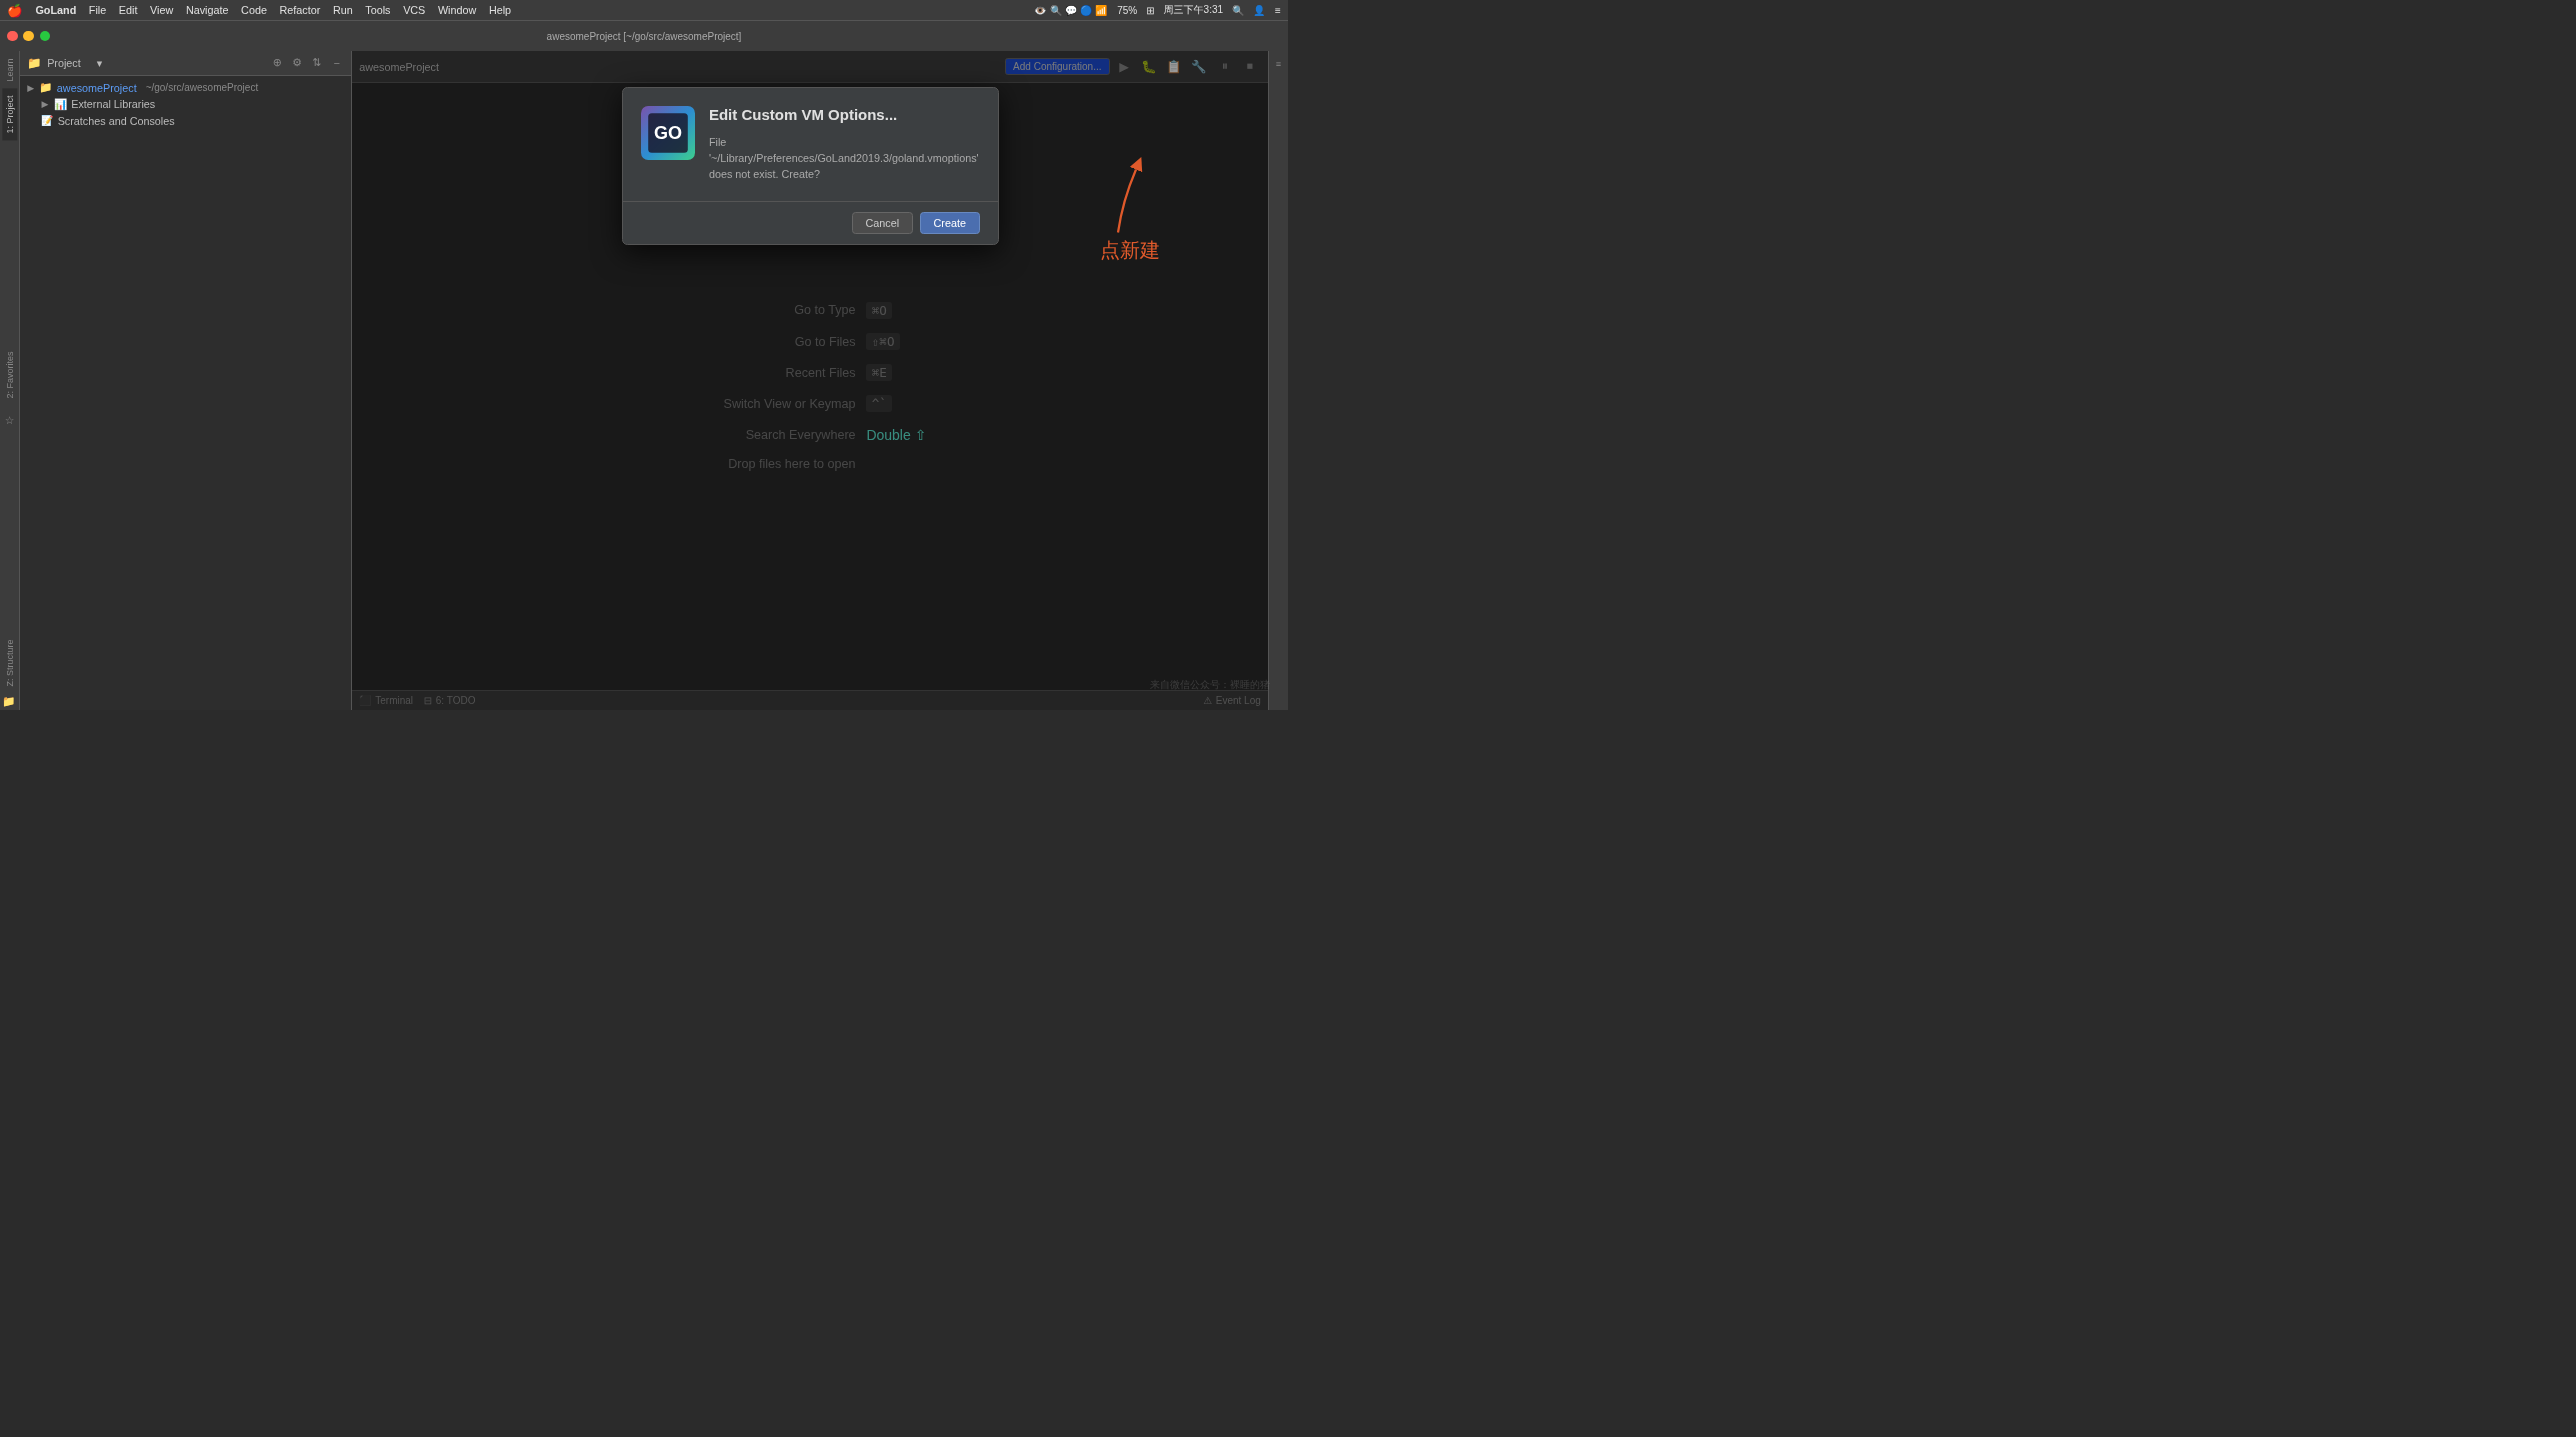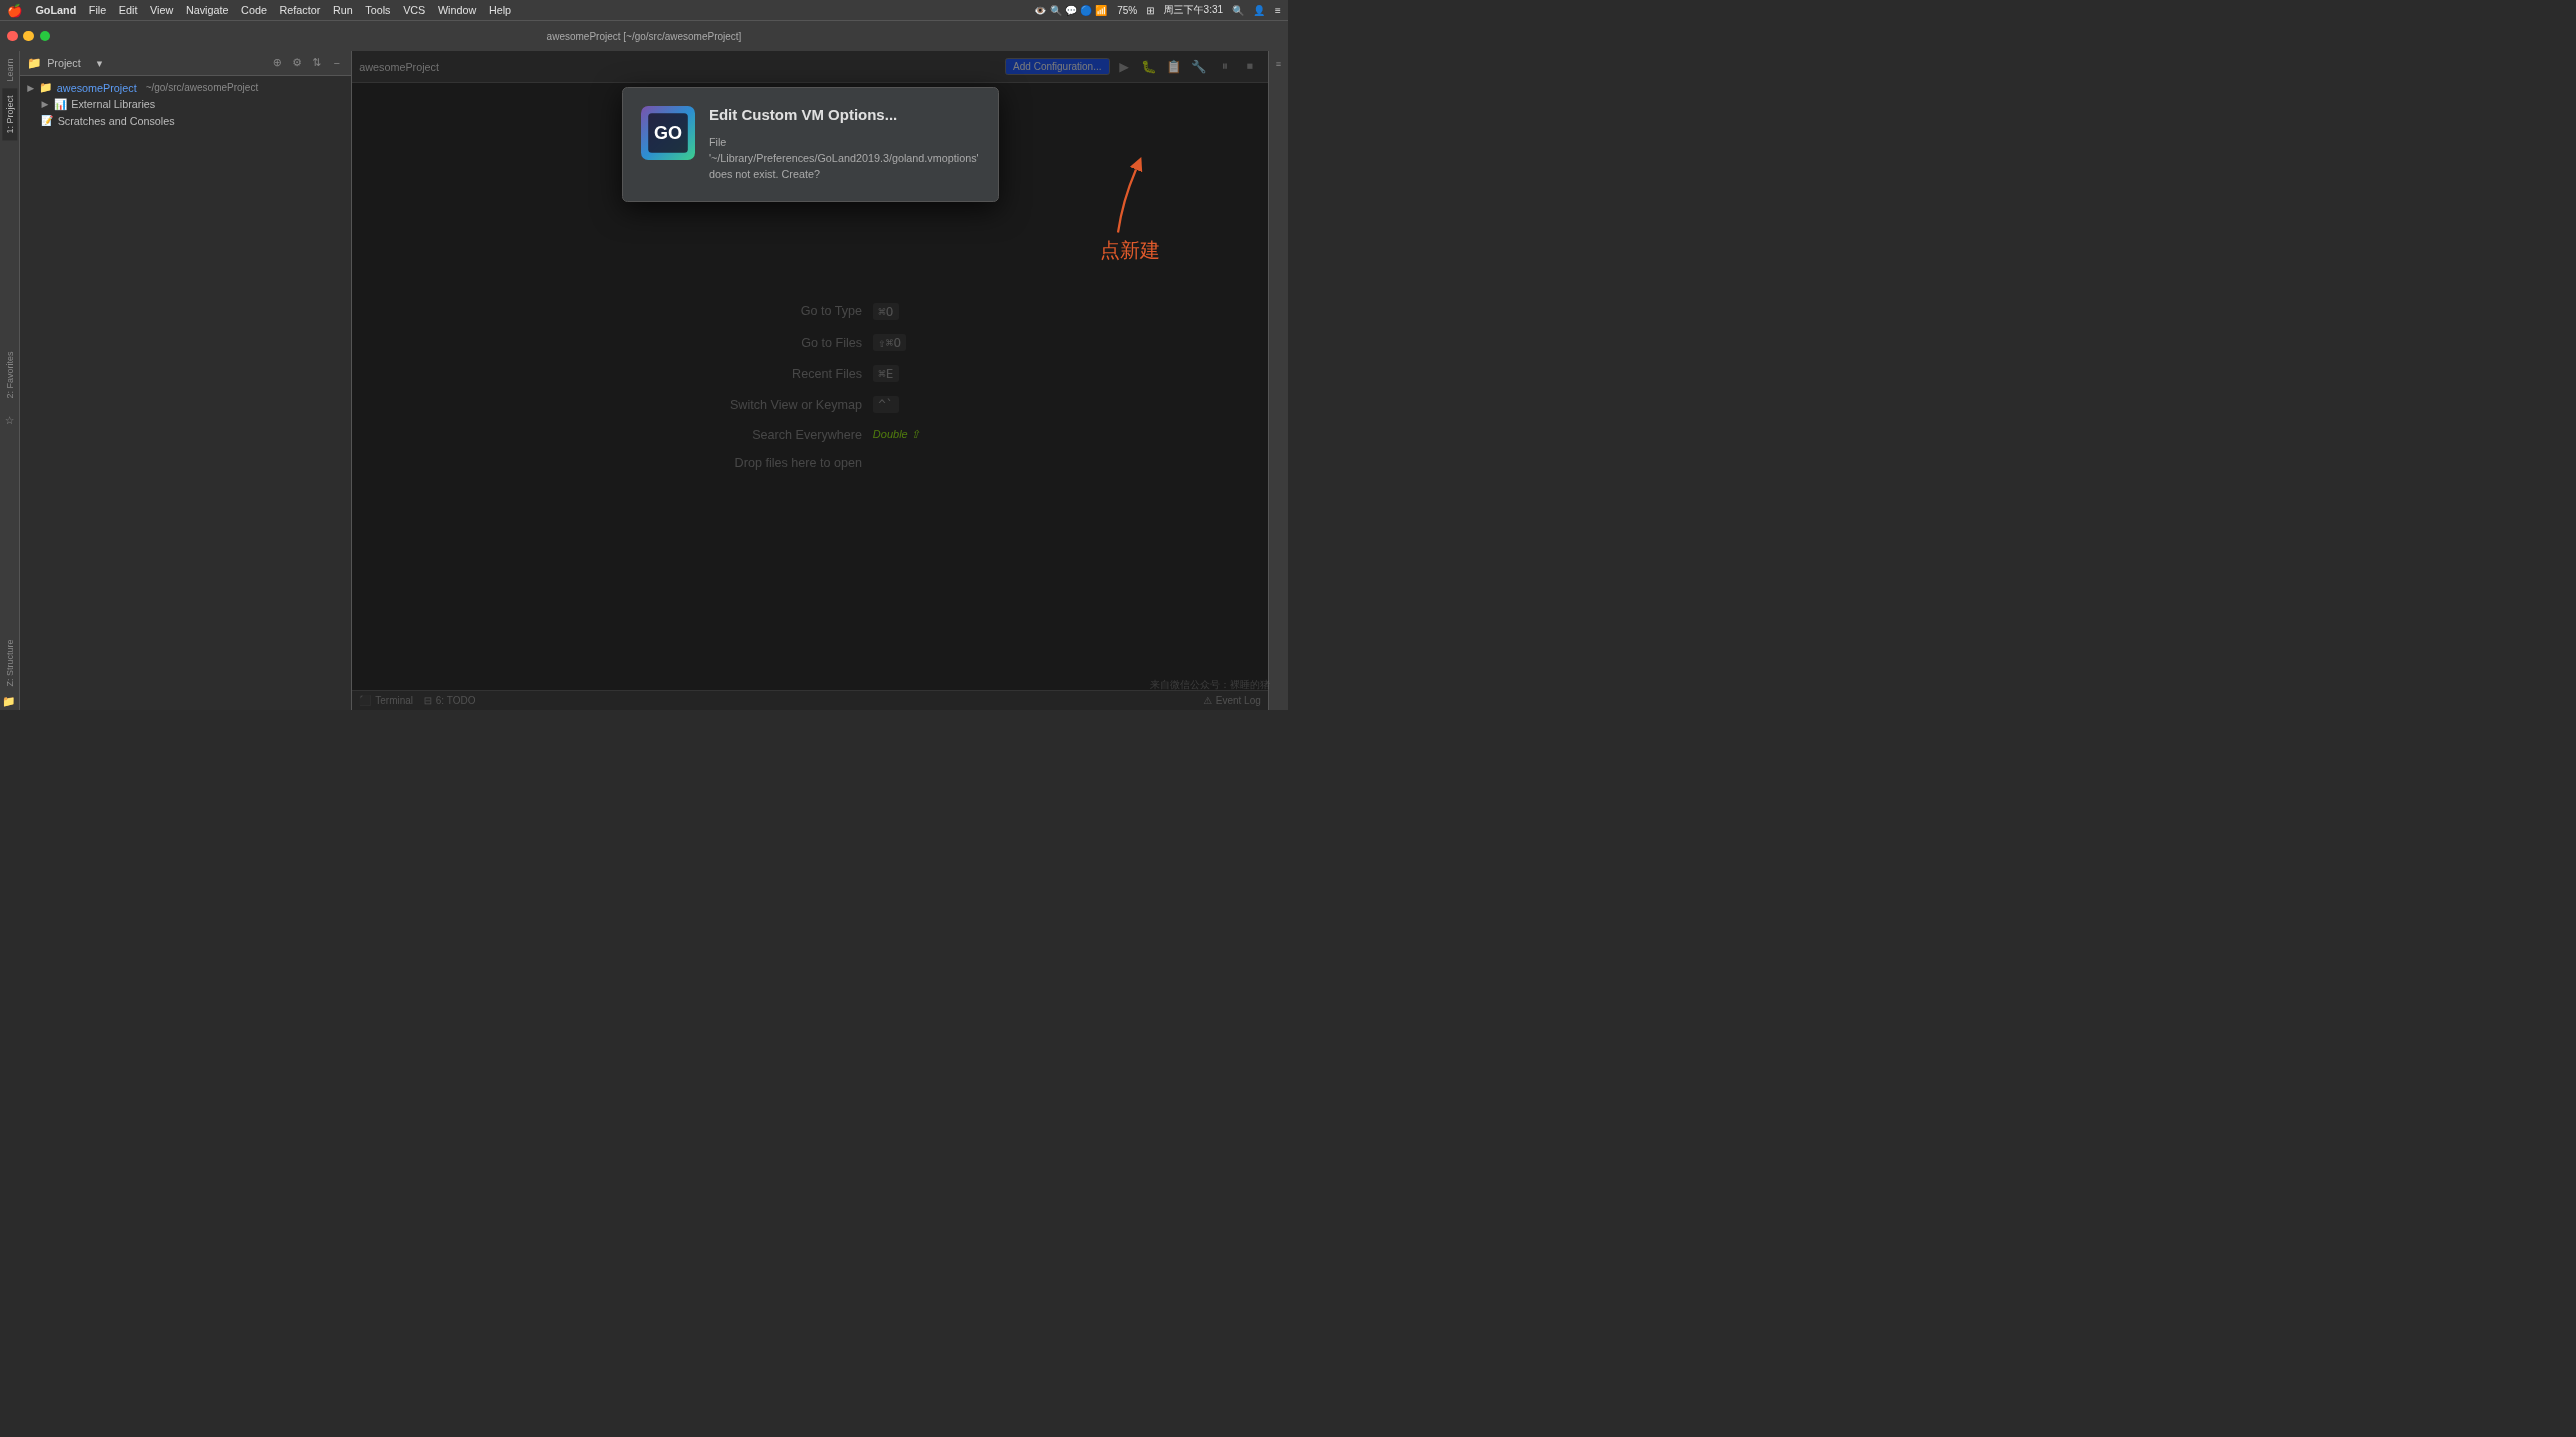--- a/index.html
+++ b/index.html
@@ -230,23 +230,22 @@
     }
     .hint-key {
       color: #888;
       font-size: 12.6px;
       background: #3a3a3a;
       padding: 0.9px 5.4px;
       border-radius: 2.7px;
       font-family: monospace;
     }
     .hint-key-blue {
-      color: #84cc16;
-      font-size: 11px;
-      font-style: italic;
+      color: #5eead4;
+      font-size: 14px;
     }
 
     
     .statusbar {
       height: 20px;
       background: #3c3c3c;
       display: flex;
       align-items: center;
       padding: 0 7.2px;
       border-top: 0.9px solid #555;
@@ -578,20 +577,24 @@
           </div>
           <div class="dialog-body">
             <div class="dialog-title">Edit Custom VM Options...</div>
             <div class="dialog-message">
               <span>File</span><br>
               <span>'~/Library/Preferences/GoLand2019.3/goland.vmoptions'</span><br>
               <span>does not exist. Create?</span>
             </div>
           </div>
         </div>
+        <div class="dialog-footer">
+          <button class="btn-cancel">Cancel</button>
+          <button class="btn-create">Create</button>
+        </div>
       </div>
 
       <div class="annotation">
         <svg class="annotation-arrow" viewBox="0 0 60 90" xmlns="http://www.w3.org/2000/svg">
           <defs>
             <marker id="arrowhead" markerWidth="8" markerHeight="8" refX="0" refY="3" orient="auto">
               <polygon points="0 0, 6 3, 0 6" fill="#e05a2b"></polygon>
             </marker>
           </defs>
           <path d="M 30 85 Q 35 50 50 15" stroke="#e05a2b" stroke-width="2.5" fill="none" marker-end="url(#arrowhead)"></path>

